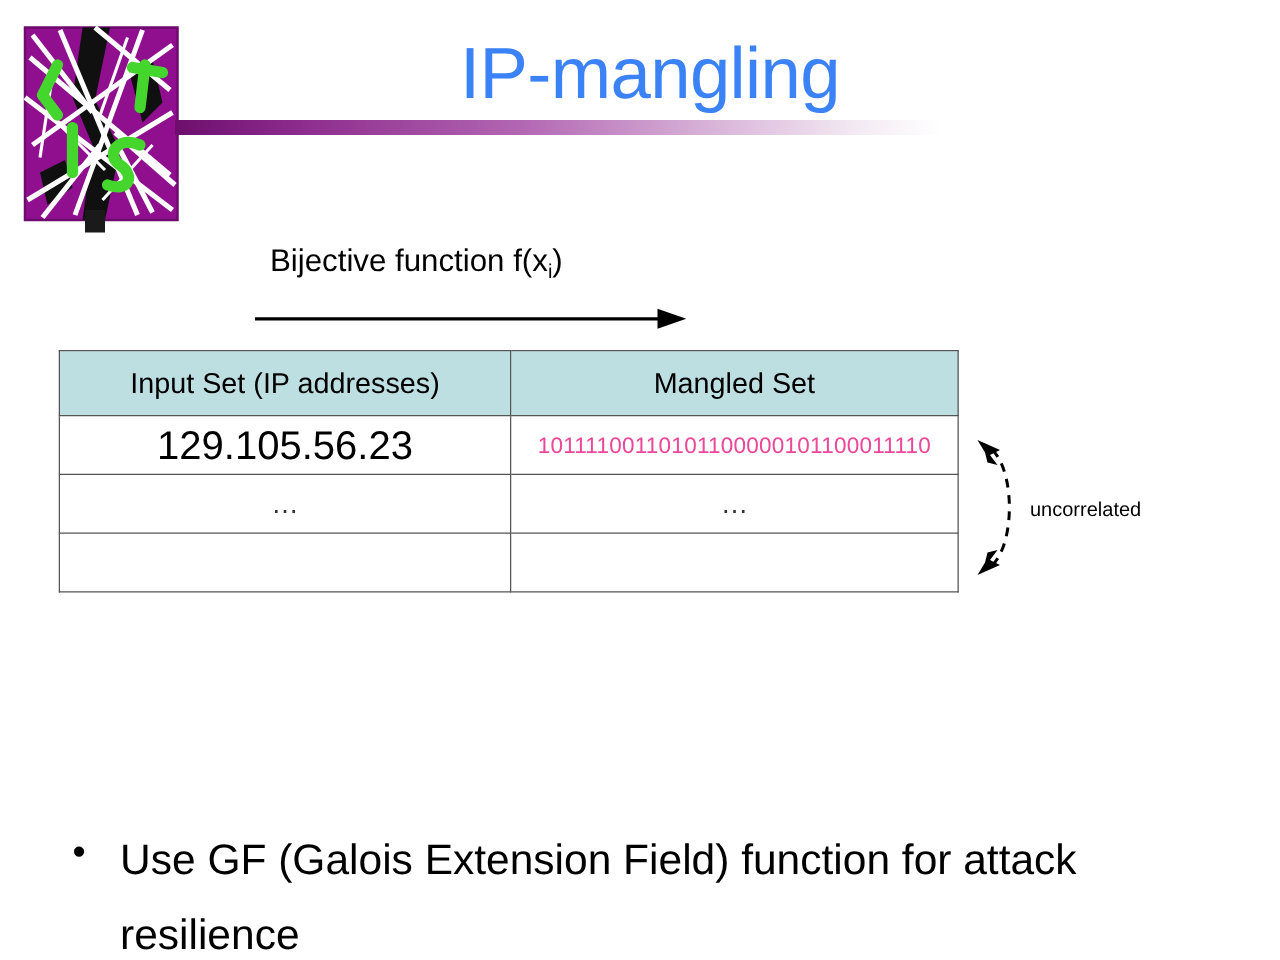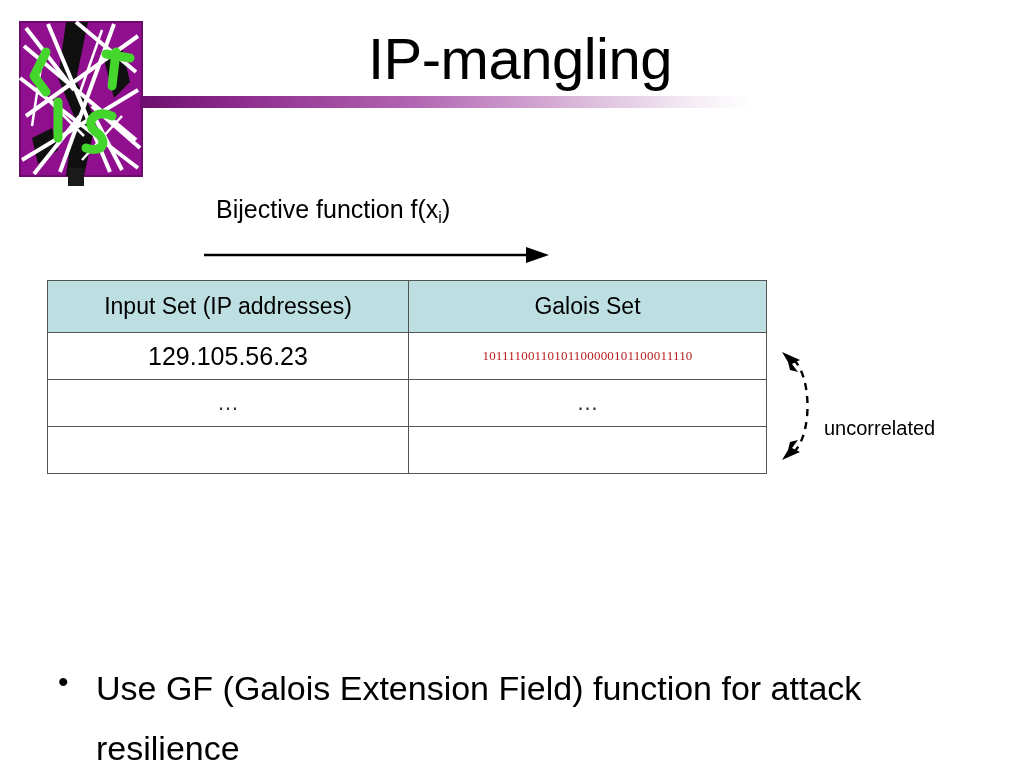--- a/index.html
+++ b/index.html
@@ -37,21 +37,21 @@
   #slide-title {
     position: absolute;
     left: 150px;
     top: 26px;
     width: 740px;
     text-align: center;
     font-size: 58px;
     line-height: 66px;
     font-weight: normal;
     letter-spacing: -0.5px;
-    color: #000000;
+    color: #3b82f6;
     white-space: nowrap;
   }
   #title-rule {
     position: absolute;
     left: 140px;
     top: 96px;
     width: 612px;
     height: 12px;
     background: linear-gradient(to right, #6d0e6d 0%, #8d2b8d 16%, #b266b2 45%, #d8b3d8 70%, #f4ecf4 90%, #ffffff 100%);
   }
@@ -102,47 +102,46 @@
     background: #bedfe1;
     font-weight: normal;
     font-size: 23px;
     height: 51px;
   }
   #mapping-table td {
     height: 46px;
     background: #ffffff;
   }
   td.ip-cell {
-    font-size: 25px;
+    font-size: 32px;
   }
   td.bin-cell {
-    font-size: 13px;
+    font-size: 18px;
     letter-spacing: 0.2px;
-    color: #b91c1c;
-    font-family: Liberation Serif, serif;
+    color: #ec4899;
   }
   td.dots-cell {
     font-size: 22px;
     color: #333333;
   }
   tr.blank-row td { height: 52px; }
 
   
   #uncorrelated-arrow {
     position: absolute;
     left: 778px;
     top: 348px;
     width: 52px;
     height: 116px;
   }
   #uncorrelated-label {
     position: absolute;
     left: 824px;
-    top: 413px;
-    font-size: 20px;
+    top: 394px;
+    font-size: 16px;
     line-height: 30px;
     white-space: nowrap;
   }
 
   
   #bullet-list {
     position: absolute;
     left: 58px;
     top: 658px;
     width: 952px;
@@ -222,21 +221,21 @@
 </div>
 
 <table id="mapping-table">
   <colgroup>
       <col class="c-input">
       <col class="c-mangled">
     </colgroup>
   <thead>
     <tr>
       <th>Input Set (IP addresses)</th>
-      <th>Galois Set</th>
+      <th>Mangled Set</th>
     </tr>
   </thead>
   <tbody>
     <tr>
       <td class="ip-cell">129.105.56.23</td>
       <td class="bin-cell">10111100110101100000101100011110</td>
     </tr>
     <tr>
       <td class="dots-cell">…</td>
       <td class="dots-cell">…</td>

